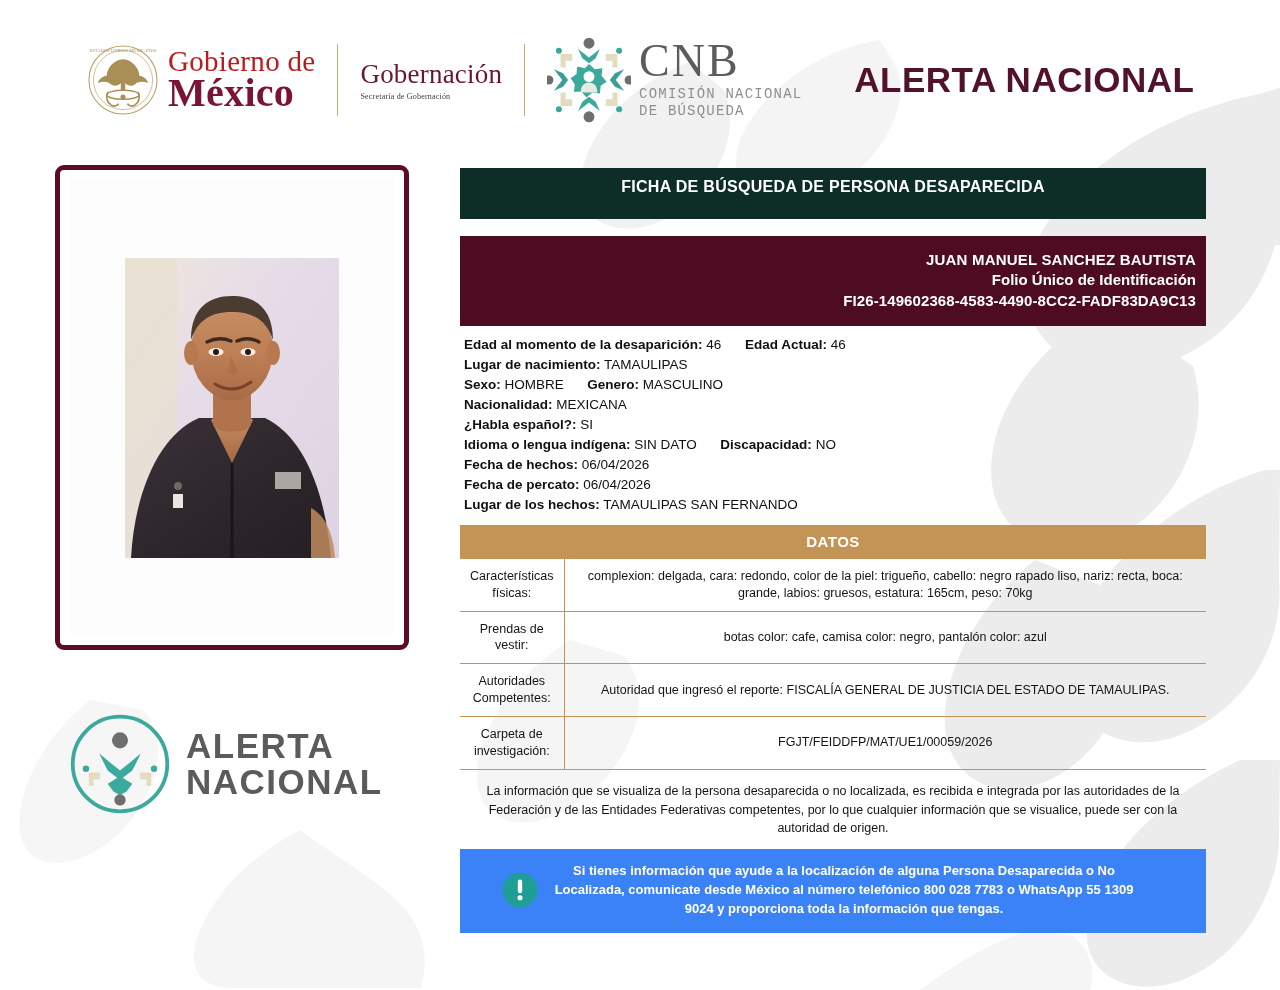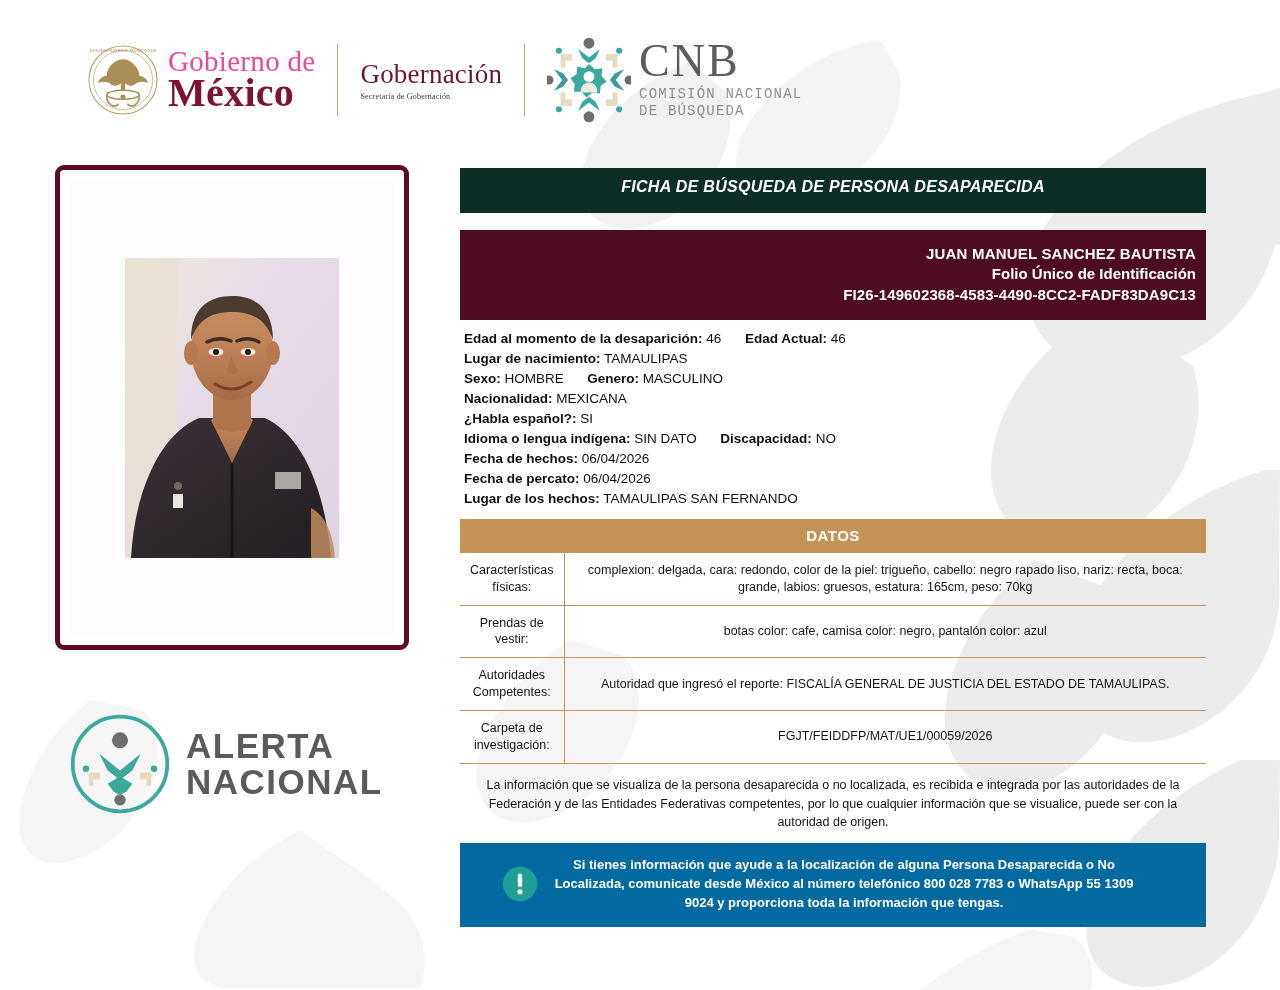--- a/index.html
+++ b/index.html
@@ -38,21 +38,21 @@
     display: flex; align-items: center;
     margin-left: 86px;
   }
   .eagle { width: 74px; height: 74px; flex: 0 0 74px; }
   .gob-text {
     margin-left: 8px;
     line-height: 1;
     font-family: "Liberation Serif", serif;
   }
   .gob-line1 {
-    font-size: 29px; color: #ec4899; letter-spacing: .3px;
+    font-size: 29px; color: #b91c1c; letter-spacing: .3px;
     font-family: "Liberation Serif", serif;
   }
   .gob-line2 {
     font-size: 40px; font-weight: bold; color: #7b1331;
     letter-spacing: .3px; margin-top: -3px;
     font-family: "Liberation Serif", serif;
   }
   .vdiv { width: 1px; height: 72px; background: #c8ab6a; margin: 0 22px; }
   .gobn-text { font-family: "Liberation Serif", serif; }
   .gobn-line1 { font-size: 27px; color: #6b1430; letter-spacing: .2px; text-align: right; }
@@ -114,22 +114,21 @@
     left: 460px; top: 168px;
     width: 746px;
     z-index: 2;
   }
   .bar-ficha {
     background: #0d2e26;
     color: #ffffff;
     text-align: center;
     font-size: 16px; font-weight: bold;
     letter-spacing: .3px;
-    padding: 10px 0 17px;
-    font-style: italic;
+    padding: 10px 0 23px;
   }
   .name-block {
     margin-top: 17px;
     background: #4d0c22;
     color: #ffffff;
     text-align: right;
     padding: 14px 10px 15px;
     line-height: 1.35;
   }
   .name-line { font-size: 15px; font-weight: bold; letter-spacing: .2px; }
@@ -177,21 +176,21 @@
     margin-top: 12px;
     font-size: 12.5px;
     color: #141414;
     text-align: center;
     line-height: 1.5;
     padding: 0 18px;
   }
 
   .contact {
     margin-top: 11px;
-    background: #0369a1;
+    background: #3b82f6;
     color: #ffffff;
     display: flex;
     align-items: center;
     padding: 13px 22px 14px;
   }
   .contact-icon { width: 40px; height: 40px; flex: 0 0 40px; margin: 0 10px 0 18px; }
   .contact-text {
     flex: 1;
     text-align: center;
     font-size: 13px; font-weight: bold;
@@ -284,20 +283,21 @@
       </svg>
       <div class="cnb-text">
         <div class="cnb-title">CNB</div>
         <div class="cnb-sub">
           <div>COMISIÓN NACIONAL</div>
           <div>DE BÚSQUEDA</div>
         </div>
       </div>
     </div>
 
+    <div class="alerta-head">ALERTA NACIONAL</div>
   </div>
 
   <div class="photo-frame">
     <div class="photo-inner">
       <svg class="photo-img" viewBox="0 0 214 300" aria-hidden="true">
         <defs>
           <linearGradient id="bgwall" x1="0" y1="0" x2="1" y2="1">
             <stop offset="0%" stop-color="#efe7dc"></stop>
             <stop offset="40%" stop-color="#e6dce8"></stop>
             <stop offset="100%" stop-color="#ded3e2"></stop>

